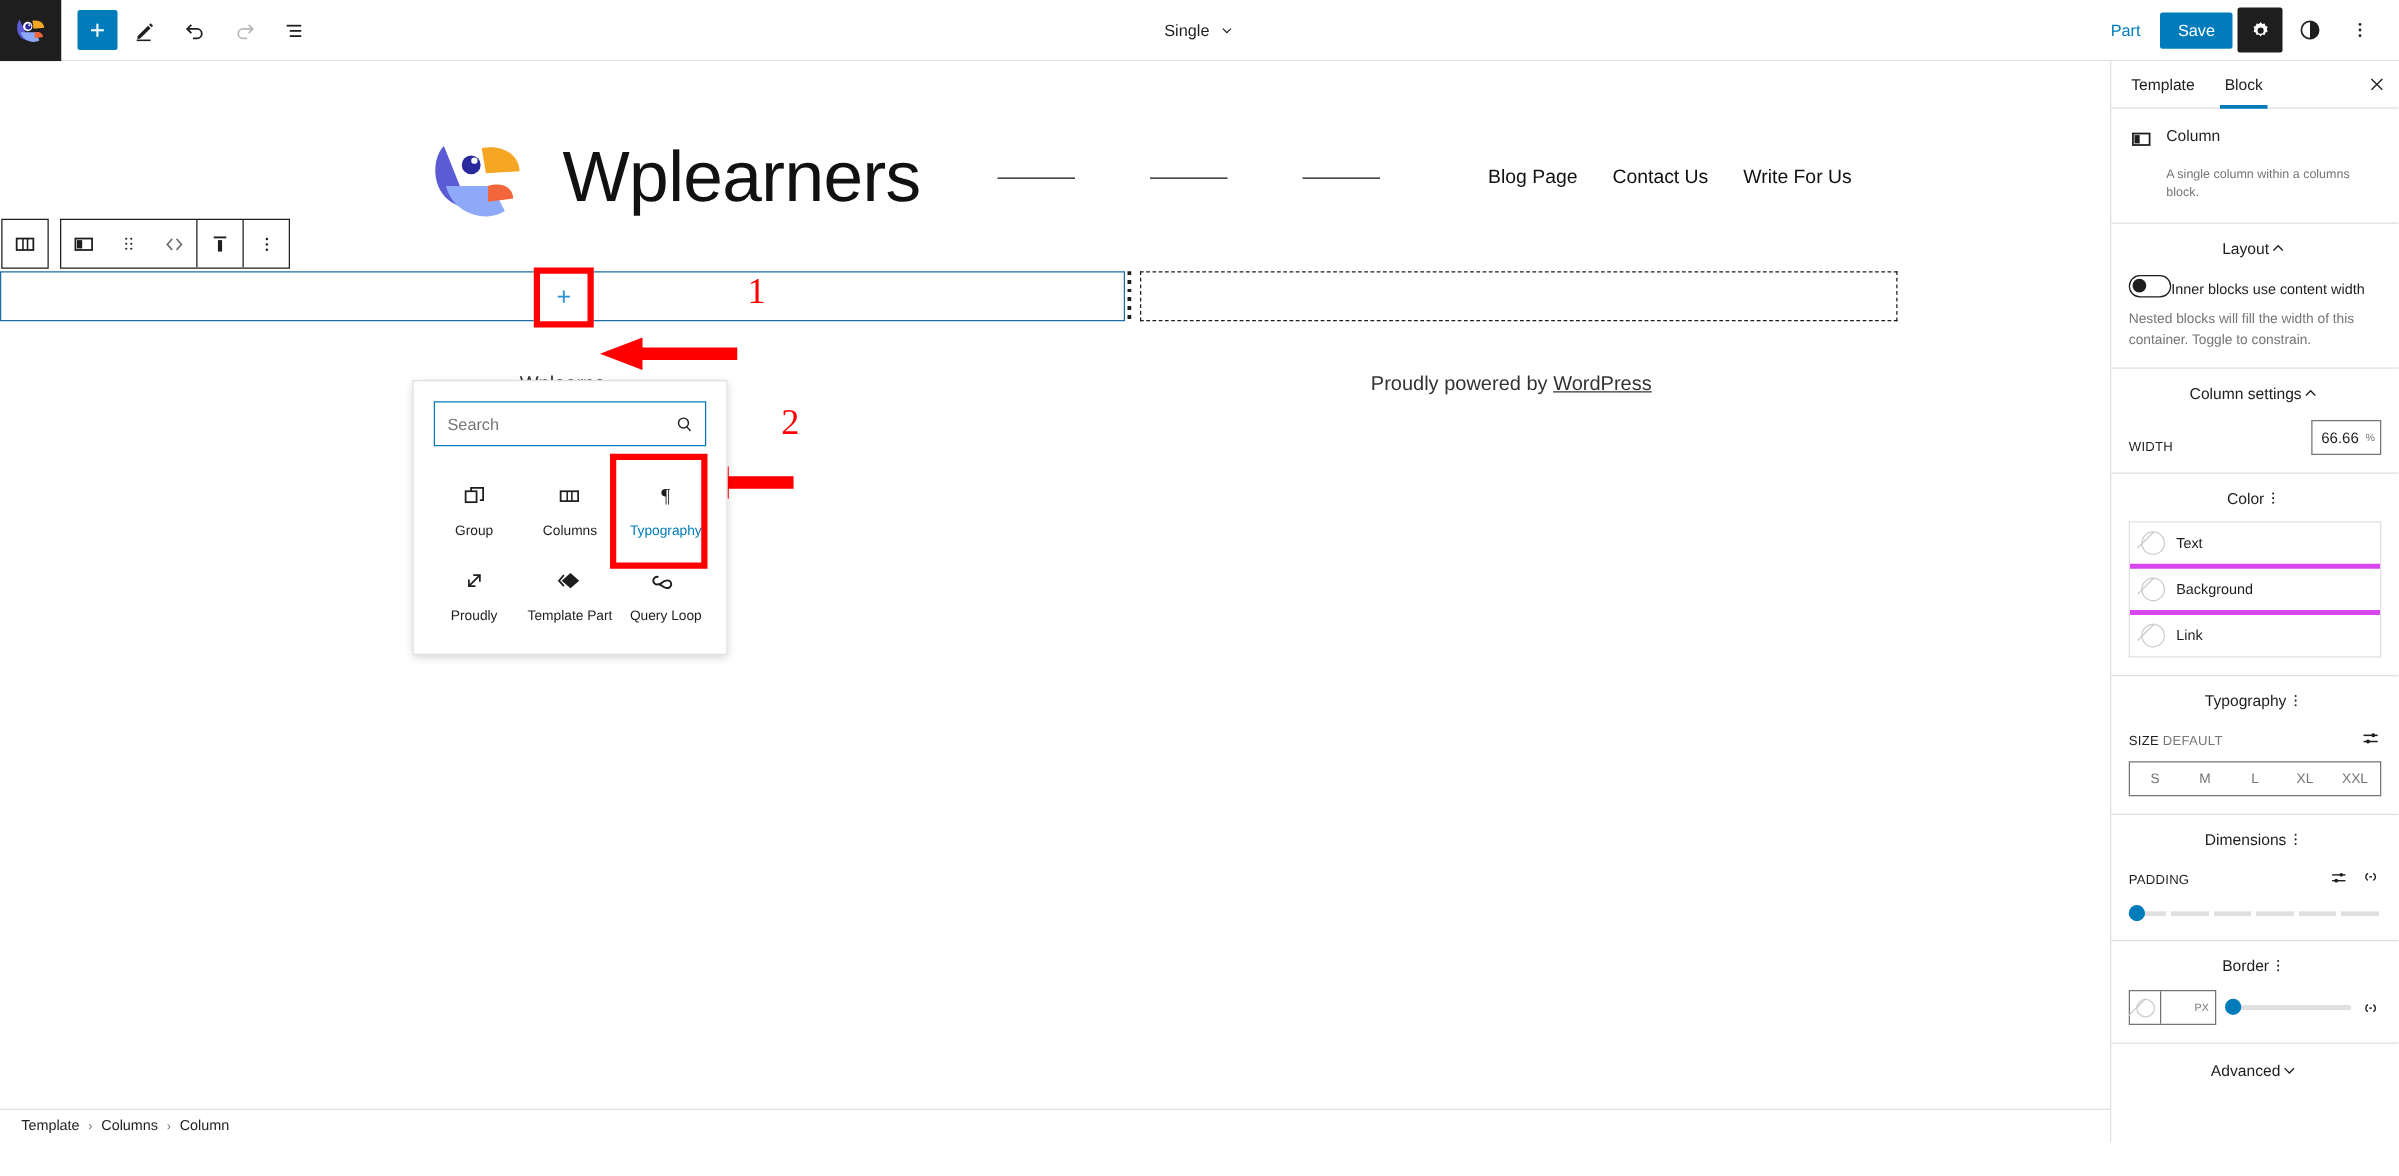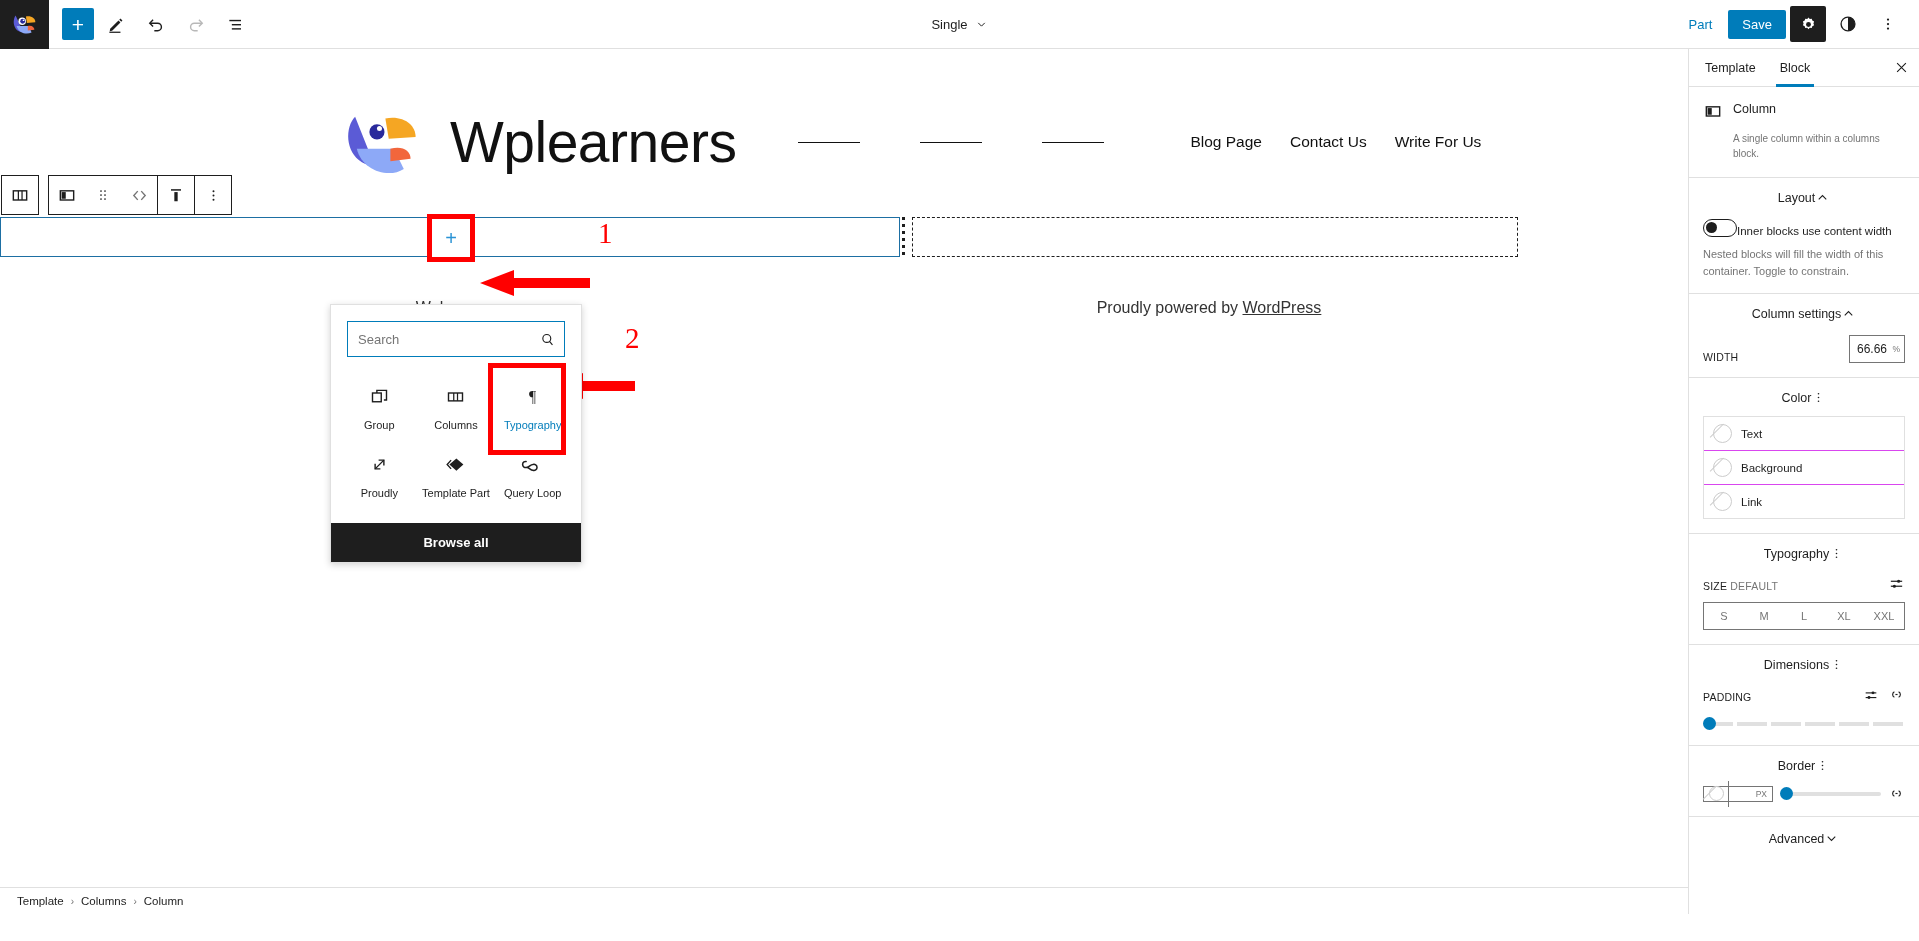--- a/index.html
+++ b/index.html
@@ -236,21 +236,21 @@
     width: 56px; height: 28px; border: 1px solid #757575; background: #fff;
     display: flex; align-items: center; padding: 0 4px 0 7px; gap: 2px;
   }
   .num-field .v { font-size: 12px; color: #1e1e1e; flex: 1; }
   .num-field .u { font-size: 8.5px; color: #757575; }
   .color-list { border: 1px solid #e0e0e0; margin-top: 11px; }
   .color-item {
     display: flex; align-items: center; gap: 9px; padding: 7px 9px;
     cursor: pointer; font-size: 11.5px; color: #1e1e1e;
   }
-  .color-item + .color-item { border-top: 1px solid #d946ef; }
+  .color-item + .color-item { border-top: 4px solid #d946ef; }
   .swatch-none {
     width: 19px; height: 19px; border-radius: 50%; border: 1px solid #ccc;
     position: relative; flex: 0 0 19px; background: #fff;
   }
   .swatch-none::after {
     content: ""; position: absolute; left: 50%; top: -1px; width: 1px;
     height: 19px; background: #ccc; transform: rotate(45deg); transform-origin: top;
   }
   .size-btns {
     display: flex; border: 1px solid #757575; margin-top: 10px; height: 28px;
@@ -264,21 +264,21 @@
     position: absolute; top: 5px; left: 0; right: 0; height: 4px;
     background: #e0e0e0; border-radius: 2px;
     background-image: repeating-linear-gradient(to right, #e0e0e0 0 30px, #fff 30px 34px);
   }
   .slider-thumb {
     position: absolute; top: 0; width: 13px; height: 13px;
     border-radius: 50%; background: #007cba;
   }
   .border-row { display: flex; align-items: center; gap: 7px; margin-top: 12px; }
   .border-input {
-    display: flex; align-items: center; border: 1px solid #757575; height: 16px;
+    display: flex; align-items: center; border: 1px solid #757575; height: 28px;
     width: 70px;
   }
   .border-input .sw {
     width: 25px; height: 26px; display: flex; align-items: center;
     justify-content: center; border-right: 1px solid #757575;
   }
   .border-input .val { flex: 1; text-align: right; font-size: 8.5px; color: #757575; padding-right: 5px; }
   .link-icon { color: #1e1e1e; display: flex; align-items: center; }
   .sb-adv { padding: 14px; }
 
@@ -544,21 +544,20 @@
       <div class="ins-cell">
         <span class="ic">
           <svg width="23" height="23" viewBox="0 0 24 24">
             <path d="M6 9 a3.2 3.2 0 1 0 0 6 c2.6 0 3.8-3 6.4-3 a3.2 3.2 0 1 1 0 6 c-2.6 0-3.8-3-6.4-3" fill="none" stroke="#1e1e1e" stroke-width="1.6"></path>
           </svg>
         </span>
         <span class="lbl">Query Loop</span>
       </div>
     </div>
 
-    <div class="browse-all">Browse all</div>
   </div>
 
   <div class="breadcrumb">
     <span class="bc-item">Template</span>
     <span class="bc-sep">›</span>
     <span class="bc-item">Columns</span>
     <span class="bc-sep">›</span>
     <span class="bc-item">Column</span>
   </div>
 </div>

